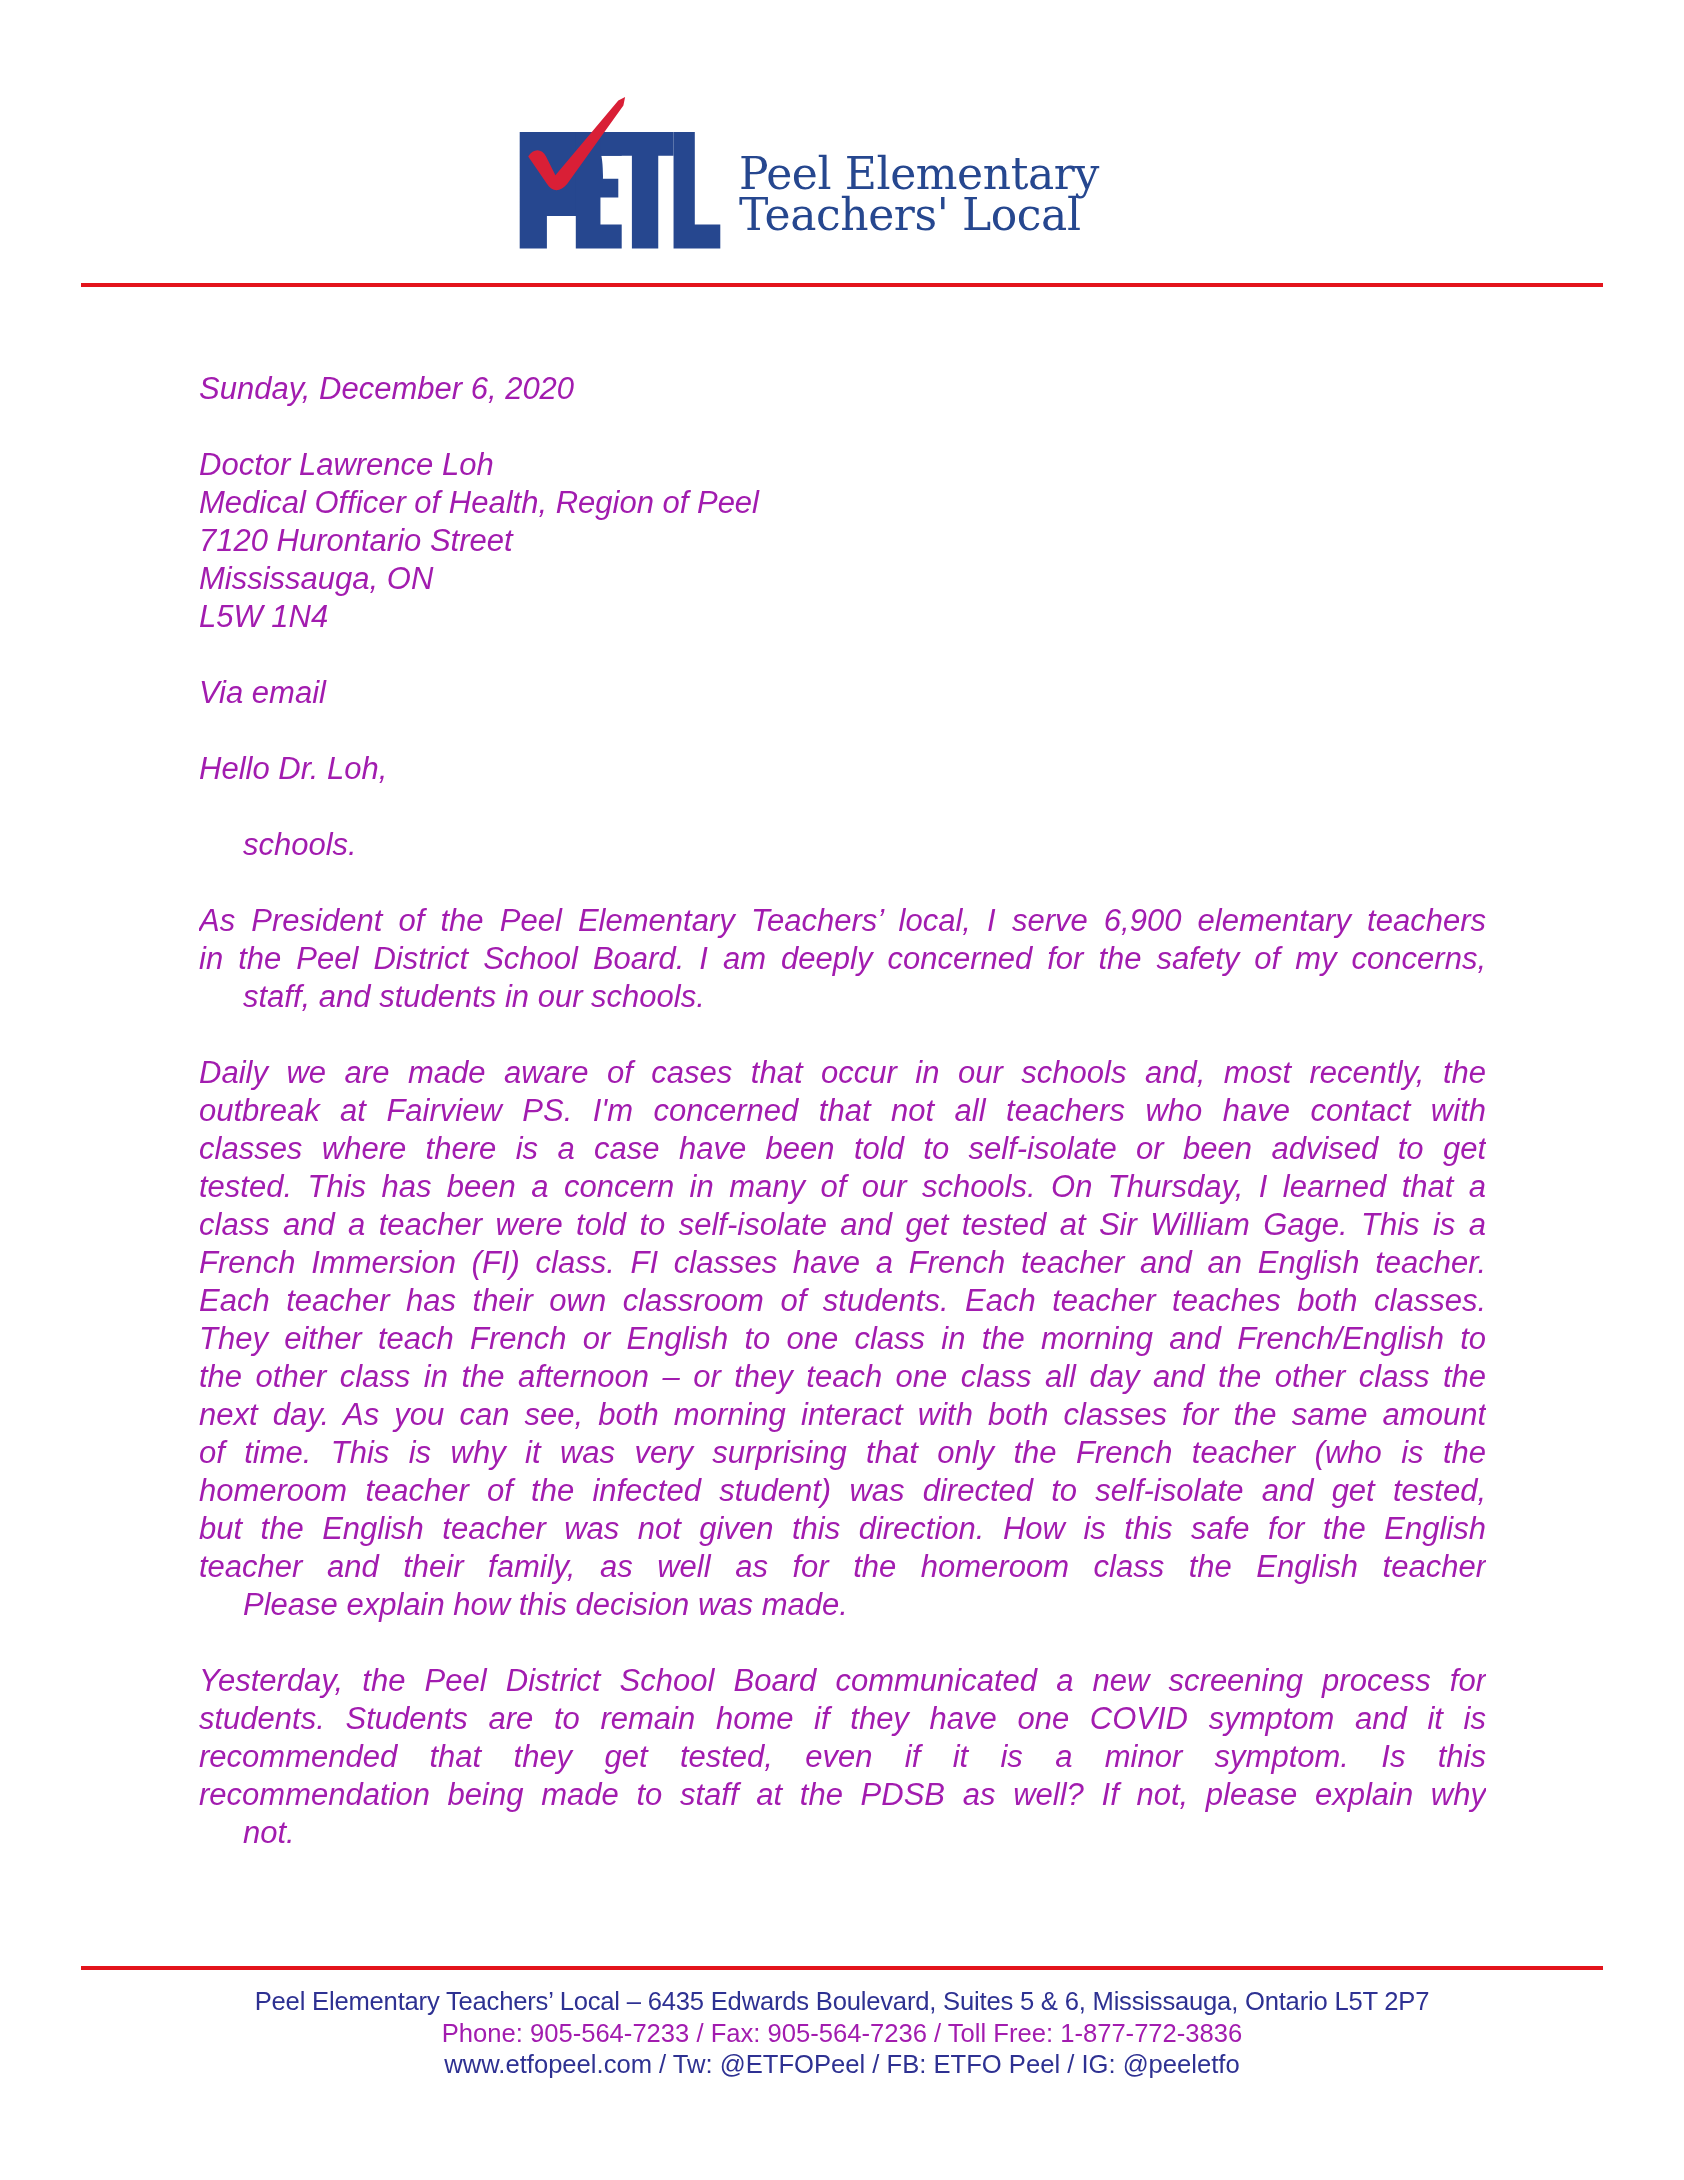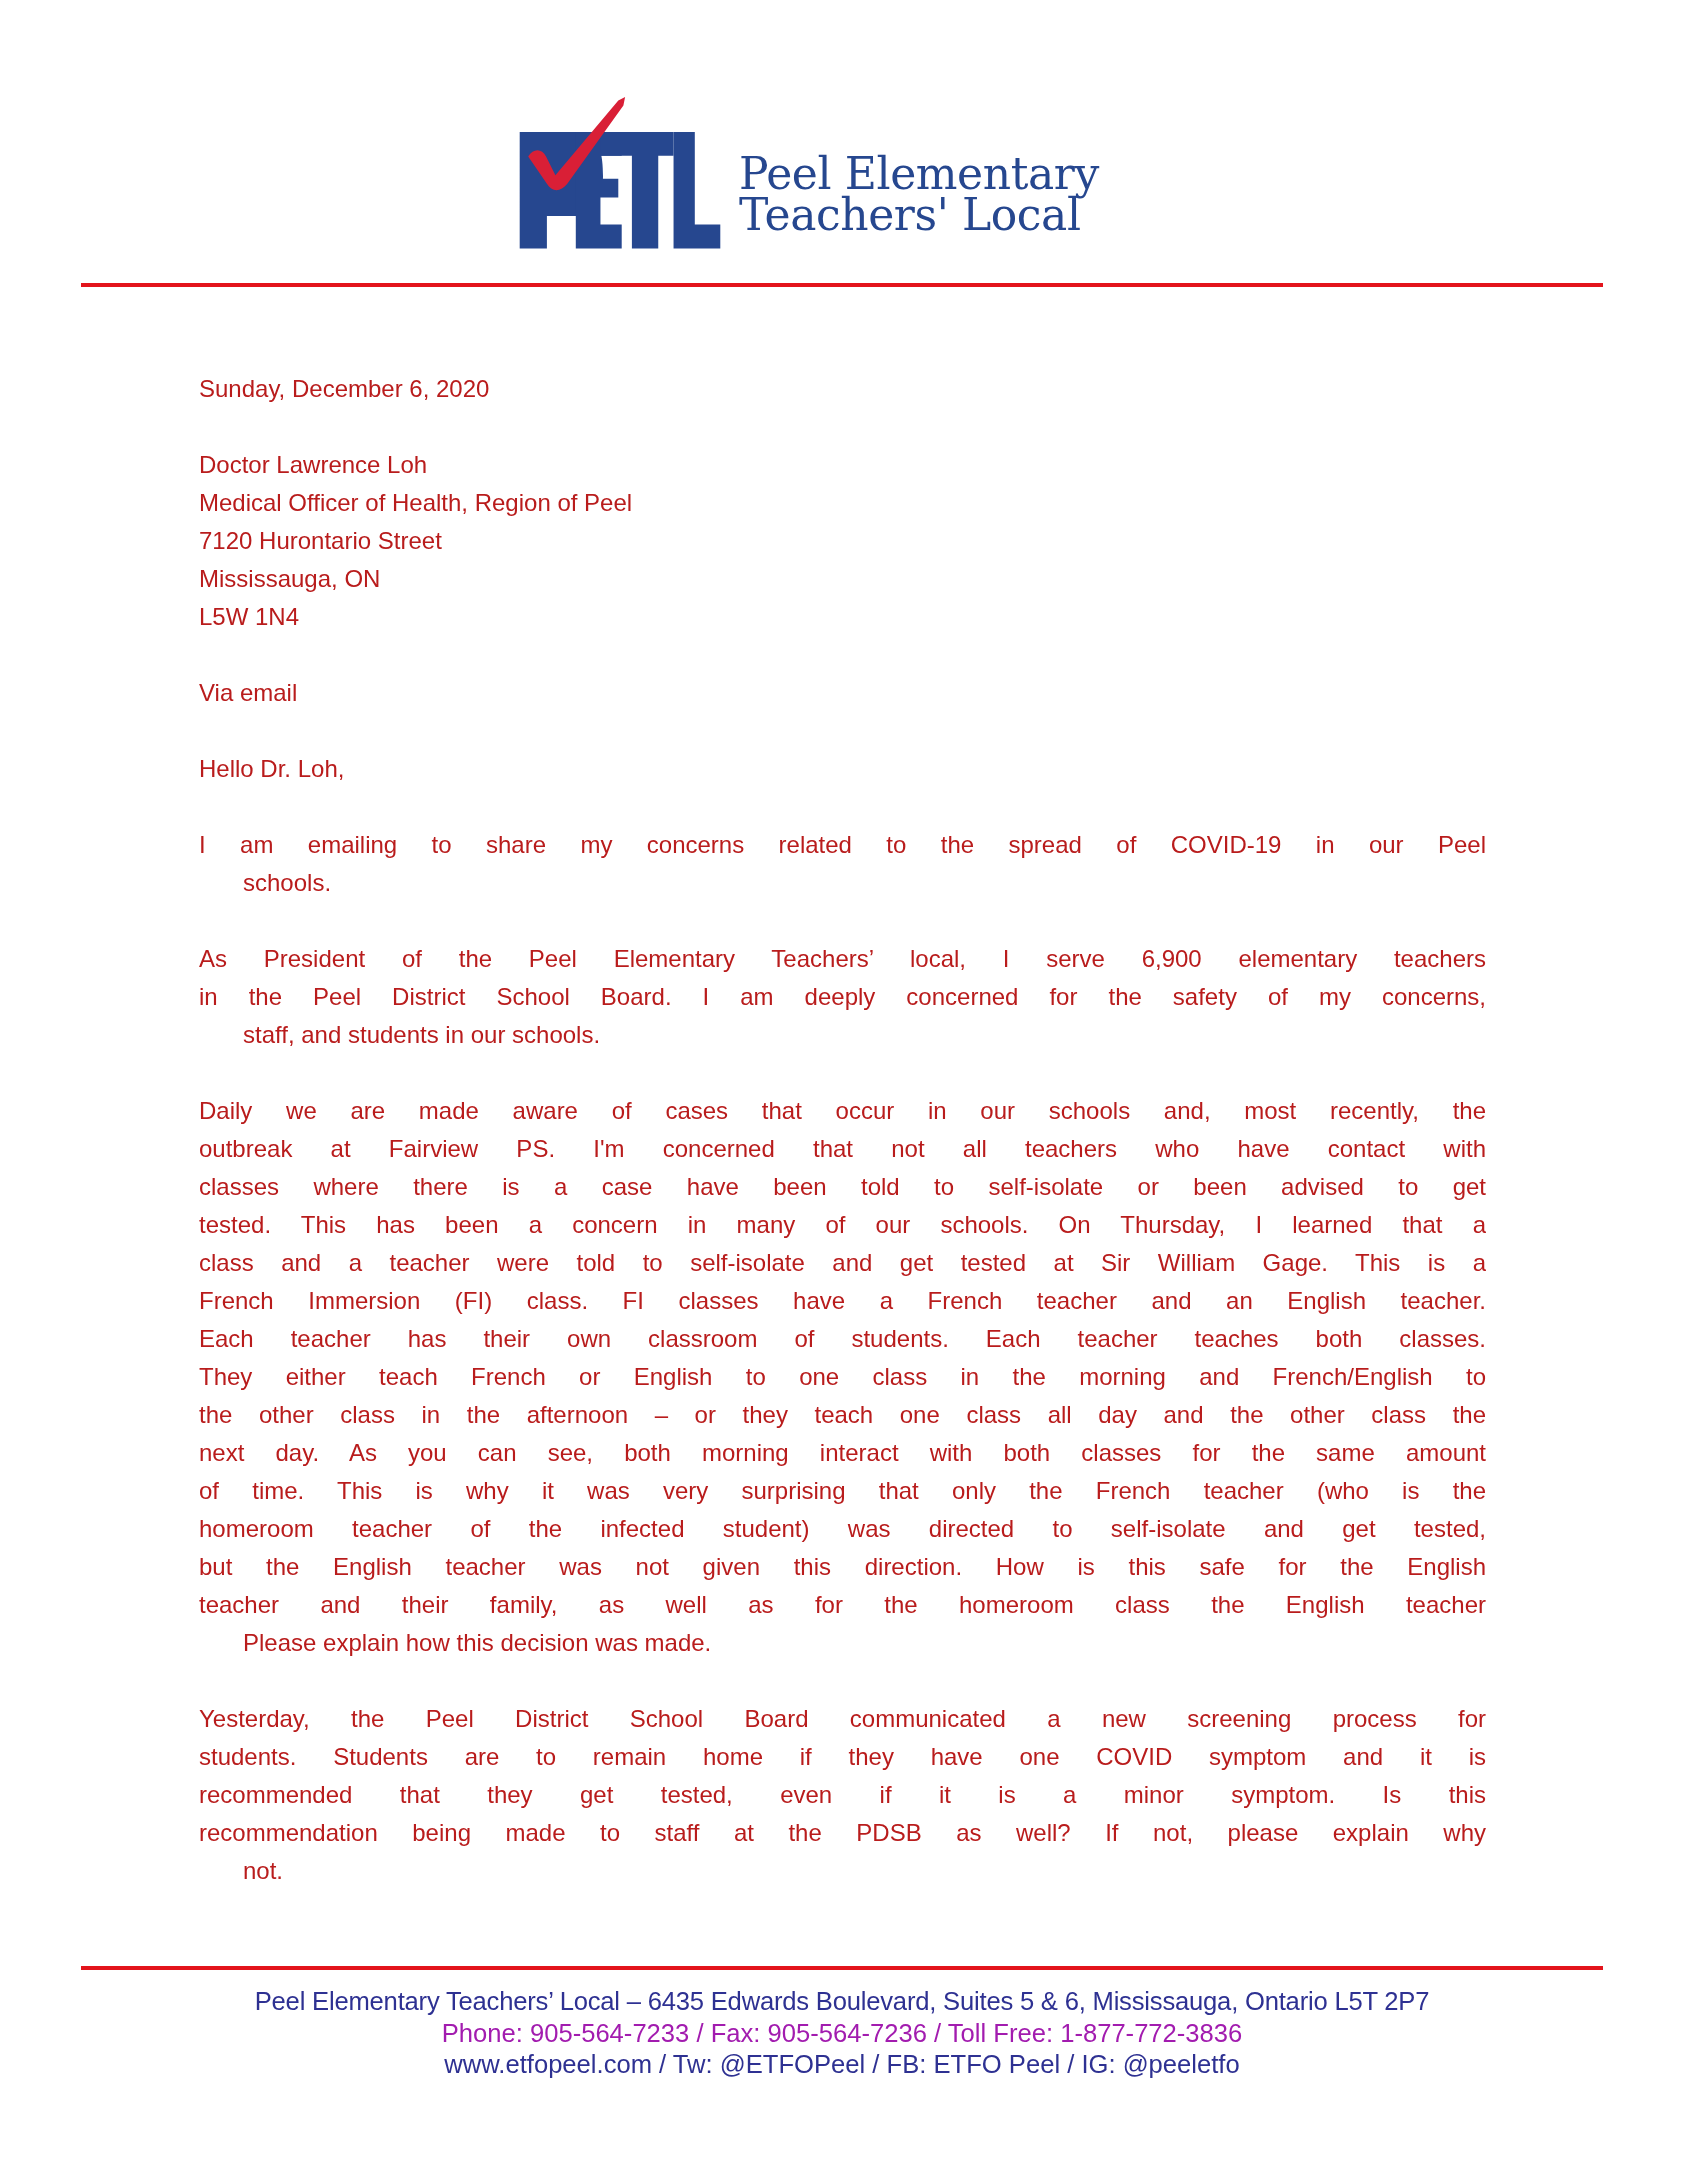--- a/index.html
+++ b/index.html
@@ -8,21 +8,21 @@
 
   .logo { position: absolute; left: 518px; top: 95px; width: 630px; height: 158px; }
   .logo-mark { position: absolute; left: 0; top: 0; width: 204px; height: 158px; }
   .logo-text { position: absolute; left: 221px; top: 58px; font-family: "DejaVu Serif", "Liberation Serif", serif; color: #26478f; font-size: 44px; line-height: 41px; letter-spacing: -0.4px; white-space: nowrap; }
   .logo-text div { display: block; }
 
   .rule { position: absolute; left: 81px; width: 1522px; height: 4.3px; background: #e3141c; }
   .rule.top { top: 283px; }
   .rule.bottom { top: 1966px; }
 
-  .body { position: absolute; left: 199px; top: 370px; width: 1287px; font-family: "Liberation Sans", sans-serif; font-size: 24px; line-height: 38px; color: #b91c1c; }
+  .body { position: absolute; left: 199px; top: 370px; width: 1287px; font-family: "Liberation Sans", sans-serif; font-size: 31px; line-height: 38px; color: #a21caf; font-style: italic; }
   .line { display: block; white-space: nowrap; height: 38px; }
   .blank { height: 38px; }
   .para { text-align: justify; text-align-last: left; }
   .para .jl { display: block; text-align: justify; text-align-last: justify; white-space: normal; height: 38px; overflow: hidden; }
   .para .ll { display: block; white-space: nowrap; height: 38px; margin-left: 44px; }
 
   .footer { position: absolute; left: 81px; width: 1522px; top: 1986px; font-family: "Liberation Sans", sans-serif; font-size: 25.6px; line-height: 31.5px; text-align: center; }
   .footer .f1 { color: #2e3192; letter-spacing: -0.2px; text-align: center; }
   .footer .f2 { color: #a21caf; }
   .footer .f3 { color: #2e3192; }
@@ -66,21 +66,20 @@
     </div>
     <div class="blank"></div>
 
     <span class="line">Via email</span>
     <div class="blank"></div>
 
     <span class="line">Hello Dr. Loh,</span>
     <div class="blank"></div>
 
     <div class="para">
-      <span class="jl">I am emailing to share my concerns related to the spread of COVID-19 in our Peel</span>
       <span class="ll">schools.</span>
     </div>
     <div class="blank"></div>
 
     <div class="para">
       <span class="jl">As President of the Peel Elementary Teachers’ local, I serve 6,900 elementary teachers</span>
       <span class="jl">in the Peel District School Board. I am deeply concerned for the safety of my concerns,</span>
       <span class="ll">staff, and students in our schools.</span>
     </div>
     <div class="blank"></div>

